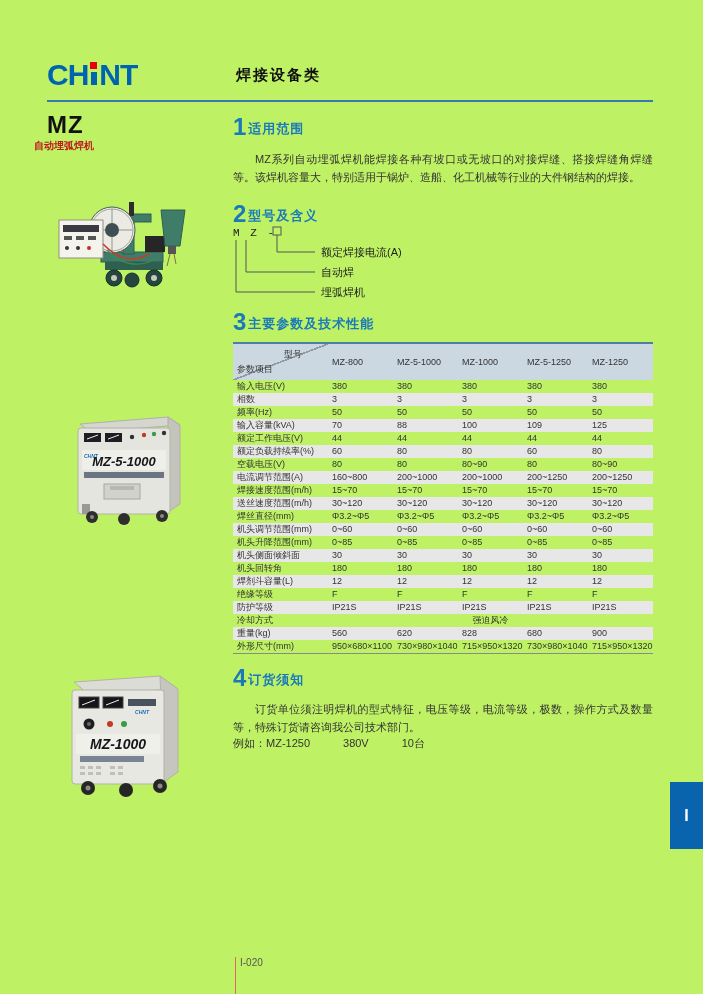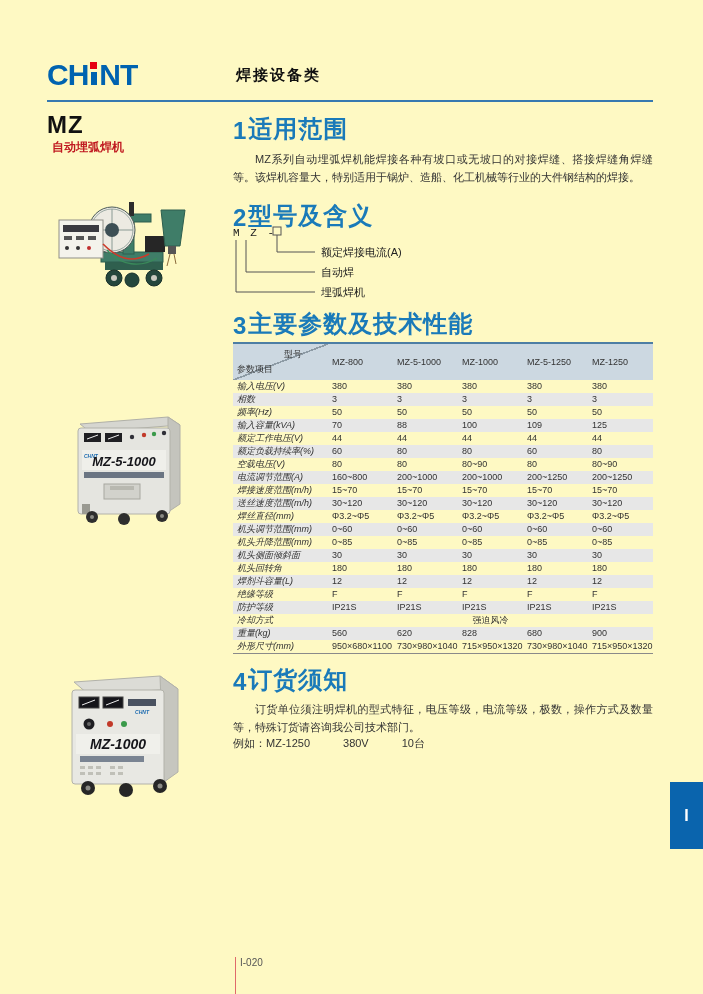--- a/index.html
+++ b/index.html
@@ -1,40 +1,40 @@
 <!DOCTYPE html>
 <html><head>
 <meta charset="utf-8">
 <style>
   html,body{margin:0;padding:0;background:#fff;}
-  .page{position:relative;width:703px;height:994px;background:#fef9c3;overflow:hidden;
+  .page{position:relative;width:703px;height:994px;background:#bef264;overflow:hidden;
         font-family:"Liberation Sans","DejaVu Sans",sans-serif;color:#222;}
 
   
   .logo{position:absolute;left:47px;top:56px;display:flex;align-items:flex-end;height:34px;}
   .logo .ltxt{font-size:30px;font-weight:bold;color:#0063b0;letter-spacing:-1px;line-height:30px;}
   .logo .icol{display:flex;flex-direction:column;align-items:center;justify-content:flex-end;
               width:9px;height:32px;margin:0 1px;}
   .logo .idot{width:7px;height:7px;background:#e60012;margin-bottom:3px;}
   .logo .istem{width:6px;height:13px;background:#0063b0;margin-bottom:5px;}
   .cat-title{position:absolute;left:236px;top:66px;font-size:15px;font-weight:bold;color:#111;letter-spacing:2px;}
   .head-rule{position:absolute;left:47px;top:100px;width:606px;height:2px;background:#3779b0;}
 
   
   .prod-code{position:absolute;left:47px;top:111px;font-size:24px;font-weight:bold;color:#111;letter-spacing:1px;}
-  .prod-name{position:absolute;left:52px;top:139px;font-size:12px;font-weight:bold;color:#c01920;}
+  .prod-name{position:absolute;left:34px;top:139px;font-size:10px;font-weight:bold;color:#c01920;}
   .photo{position:absolute;}
   .photo1{left:57px;top:200px;}
   .photo2{left:70px;top:412px;}
   .photo3{left:62px;top:672px;}
 
   
   .sec-head{position:absolute;left:233px;color:#1a7ab9;white-space:nowrap;}
   .sec-num{font-size:24px;font-weight:bold;vertical-align:-2px;margin-right:2px;}
-  .sec-title{font-size:24px;font-weight:bold;letter-spacing:1px;font-family:Liberation Serif, serif;}
+  .sec-title{font-size:13px;font-weight:bold;letter-spacing:1px;font-family:Liberation Serif, serif;}
 
   .body-text{position:absolute;left:233px;width:420px;font-size:11px;line-height:18px;color:#333;
              text-indent:2em;text-align:justify;}
   .example-line{position:absolute;left:233px;width:420px;font-size:11px;color:#333;white-space:pre-wrap;}
 
   
   .model-diagram{position:absolute;left:233px;top:224px;}
 
   
   .spec-table{position:absolute;left:233px;top:342px;width:420px;
@@ -43,21 +43,21 @@
   .thead{display:flex;height:36px;background:#ccd8e1;align-items:center;}
   .corner{position:relative;width:95px;height:36px;box-sizing:border-box;
           background-image:linear-gradient(to bottom right,
             rgba(0,0,0,0) 48.8%, #8d9ba5 48.8%, #8d9ba5 51.2%, rgba(0,0,0,0) 51.2%);}
   .corner-top{position:absolute;top:4px;right:26px;}
   .corner-bottom{position:absolute;bottom:4px;left:4px;}
   .col-h{width:65px;box-sizing:border-box;padding-left:4px;display:flex;align-items:center;}
   .trow{display:flex;height:13px;line-height:13px;}
   .trow.alt{background:#e7e7e7;}
   .cell{width:65px;box-sizing:border-box;padding-left:4px;white-space:nowrap;overflow:hidden;}
-  .cell.label{width:95px;font-style:italic;}
+  .cell.label{width:95px;}
   .cell.merged{width:325px;text-align:center;padding-left:0;}
 
   
   .side-tab{position:absolute;left:670px;top:782px;width:33px;height:67px;background:#0a64ad;
             display:flex;align-items:center;justify-content:center;
             color:#fff;font-size:16px;font-weight:bold;}
   .footer{position:absolute;left:235px;top:957px;height:37px;border-left:1px solid #e06a6a;
           padding-left:4px;font-size:10px;color:#555;text-align:center;}
 </style>
 </head>

